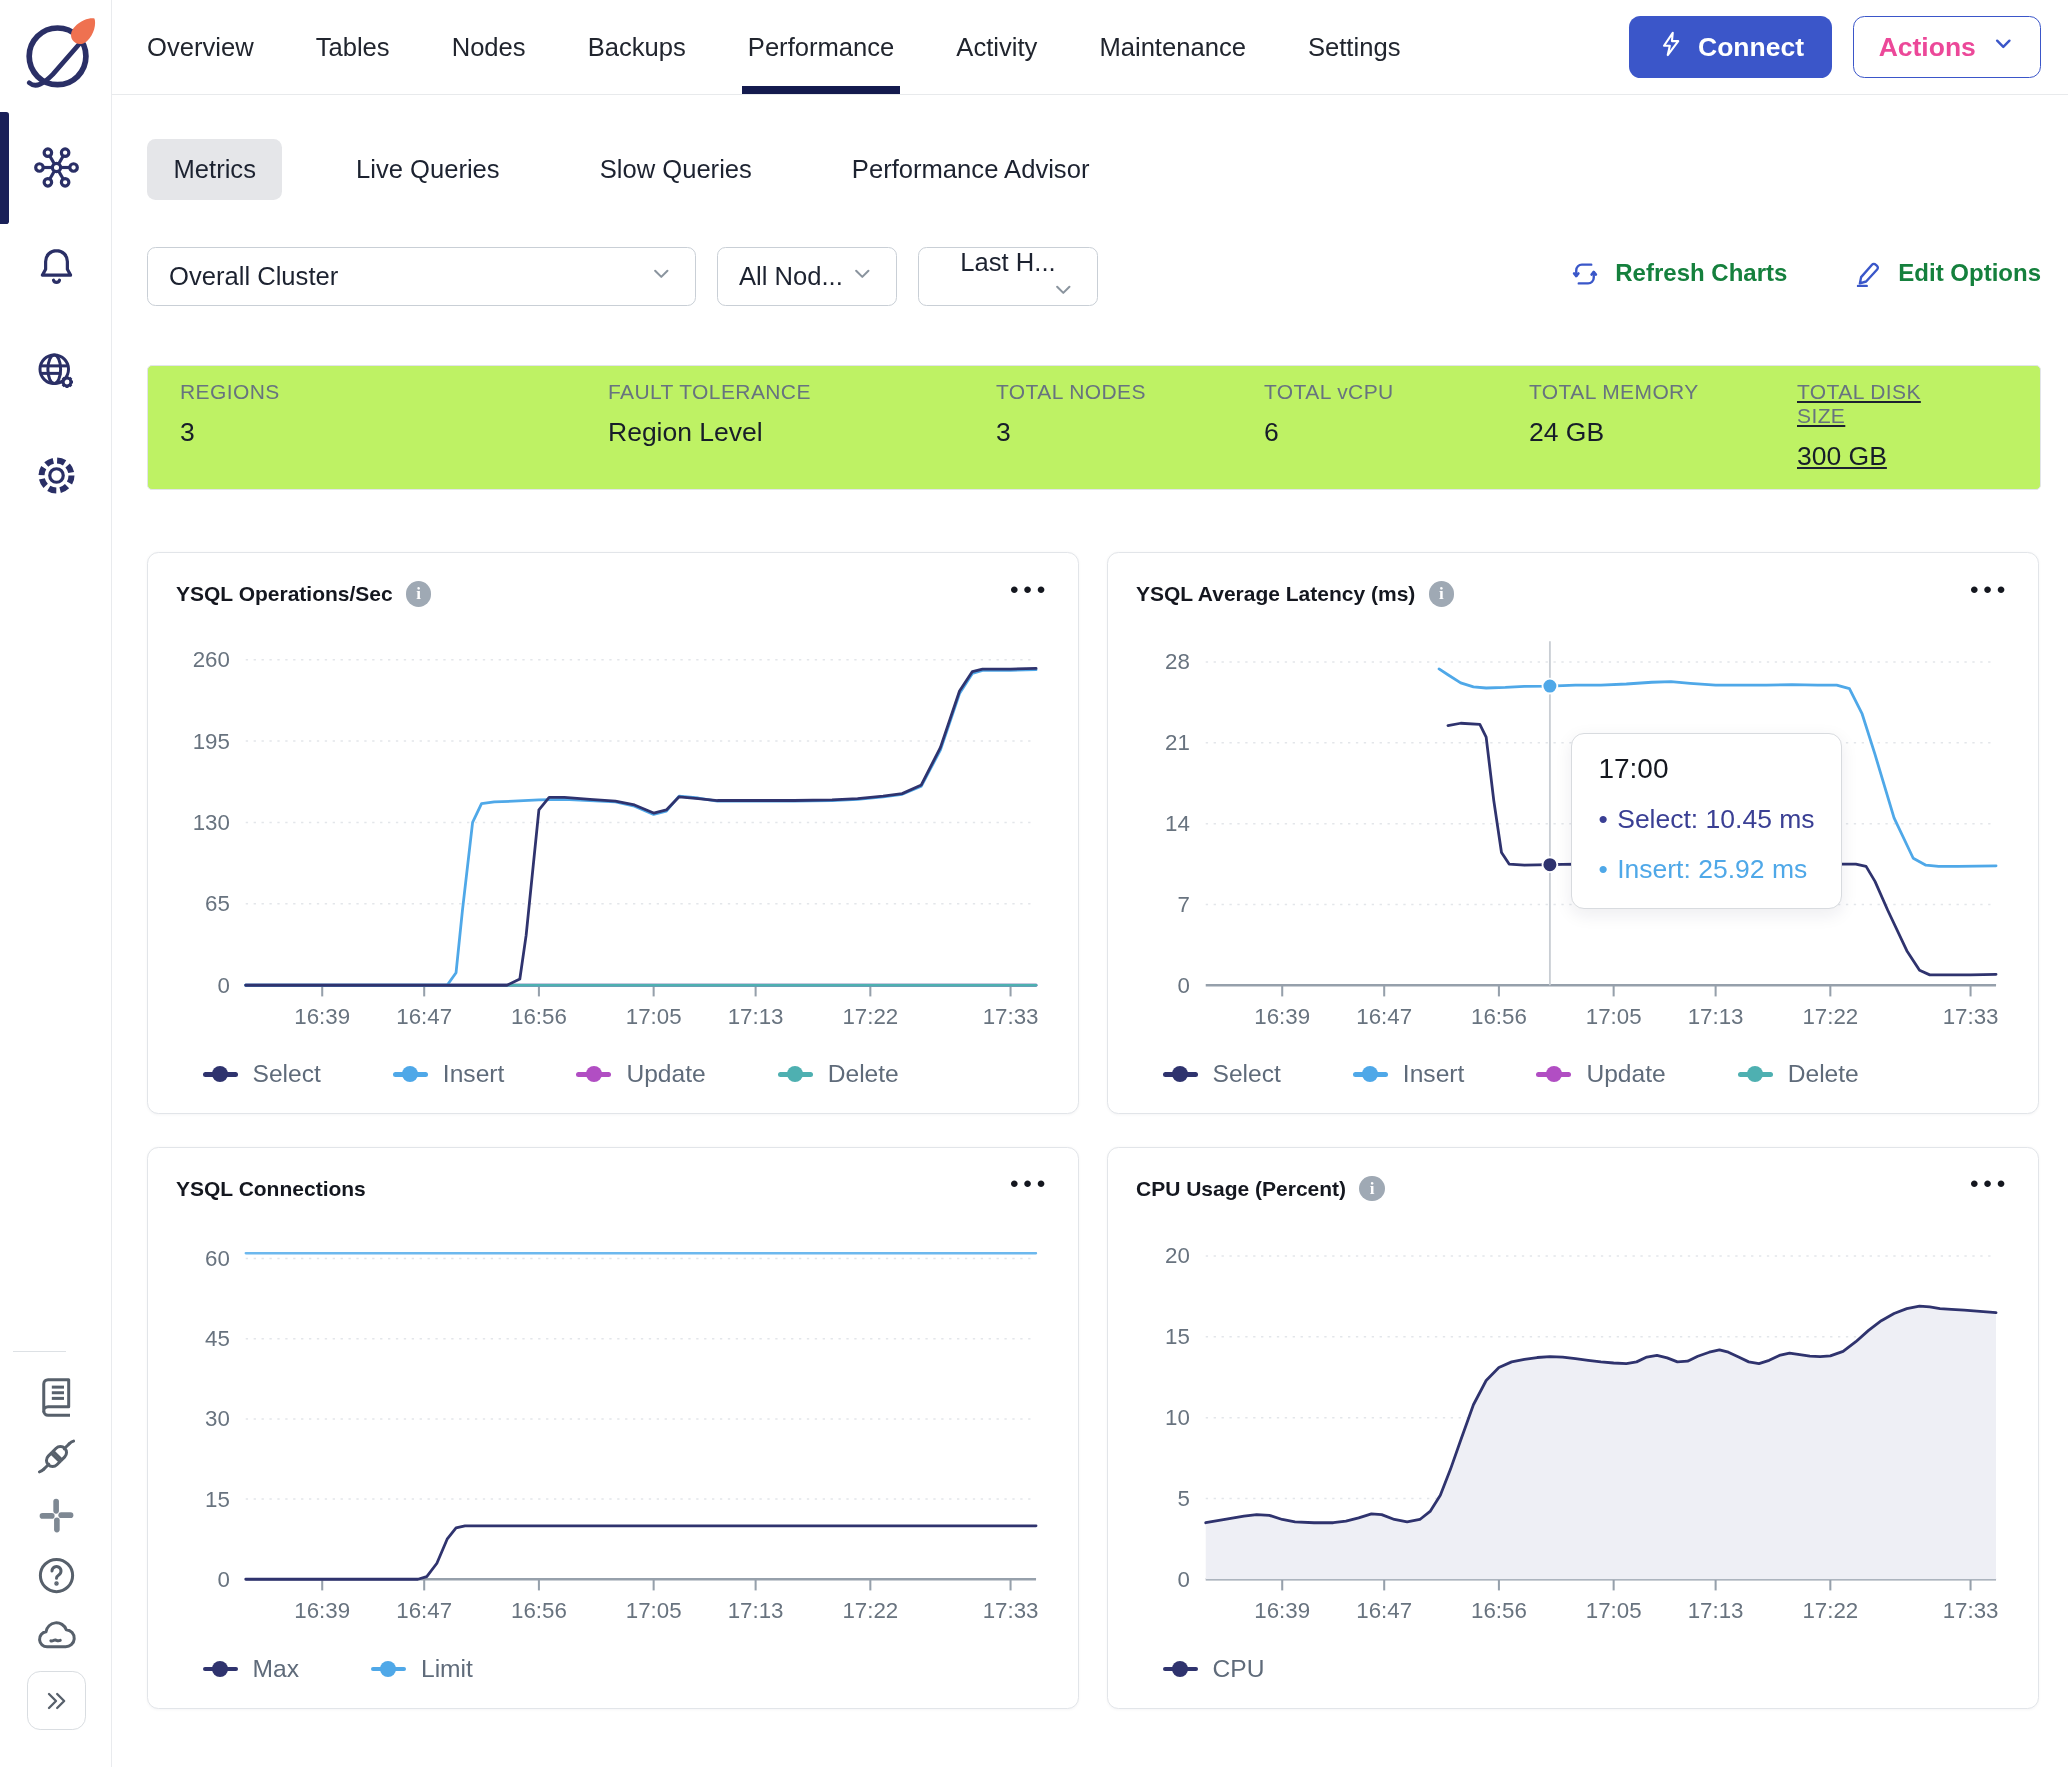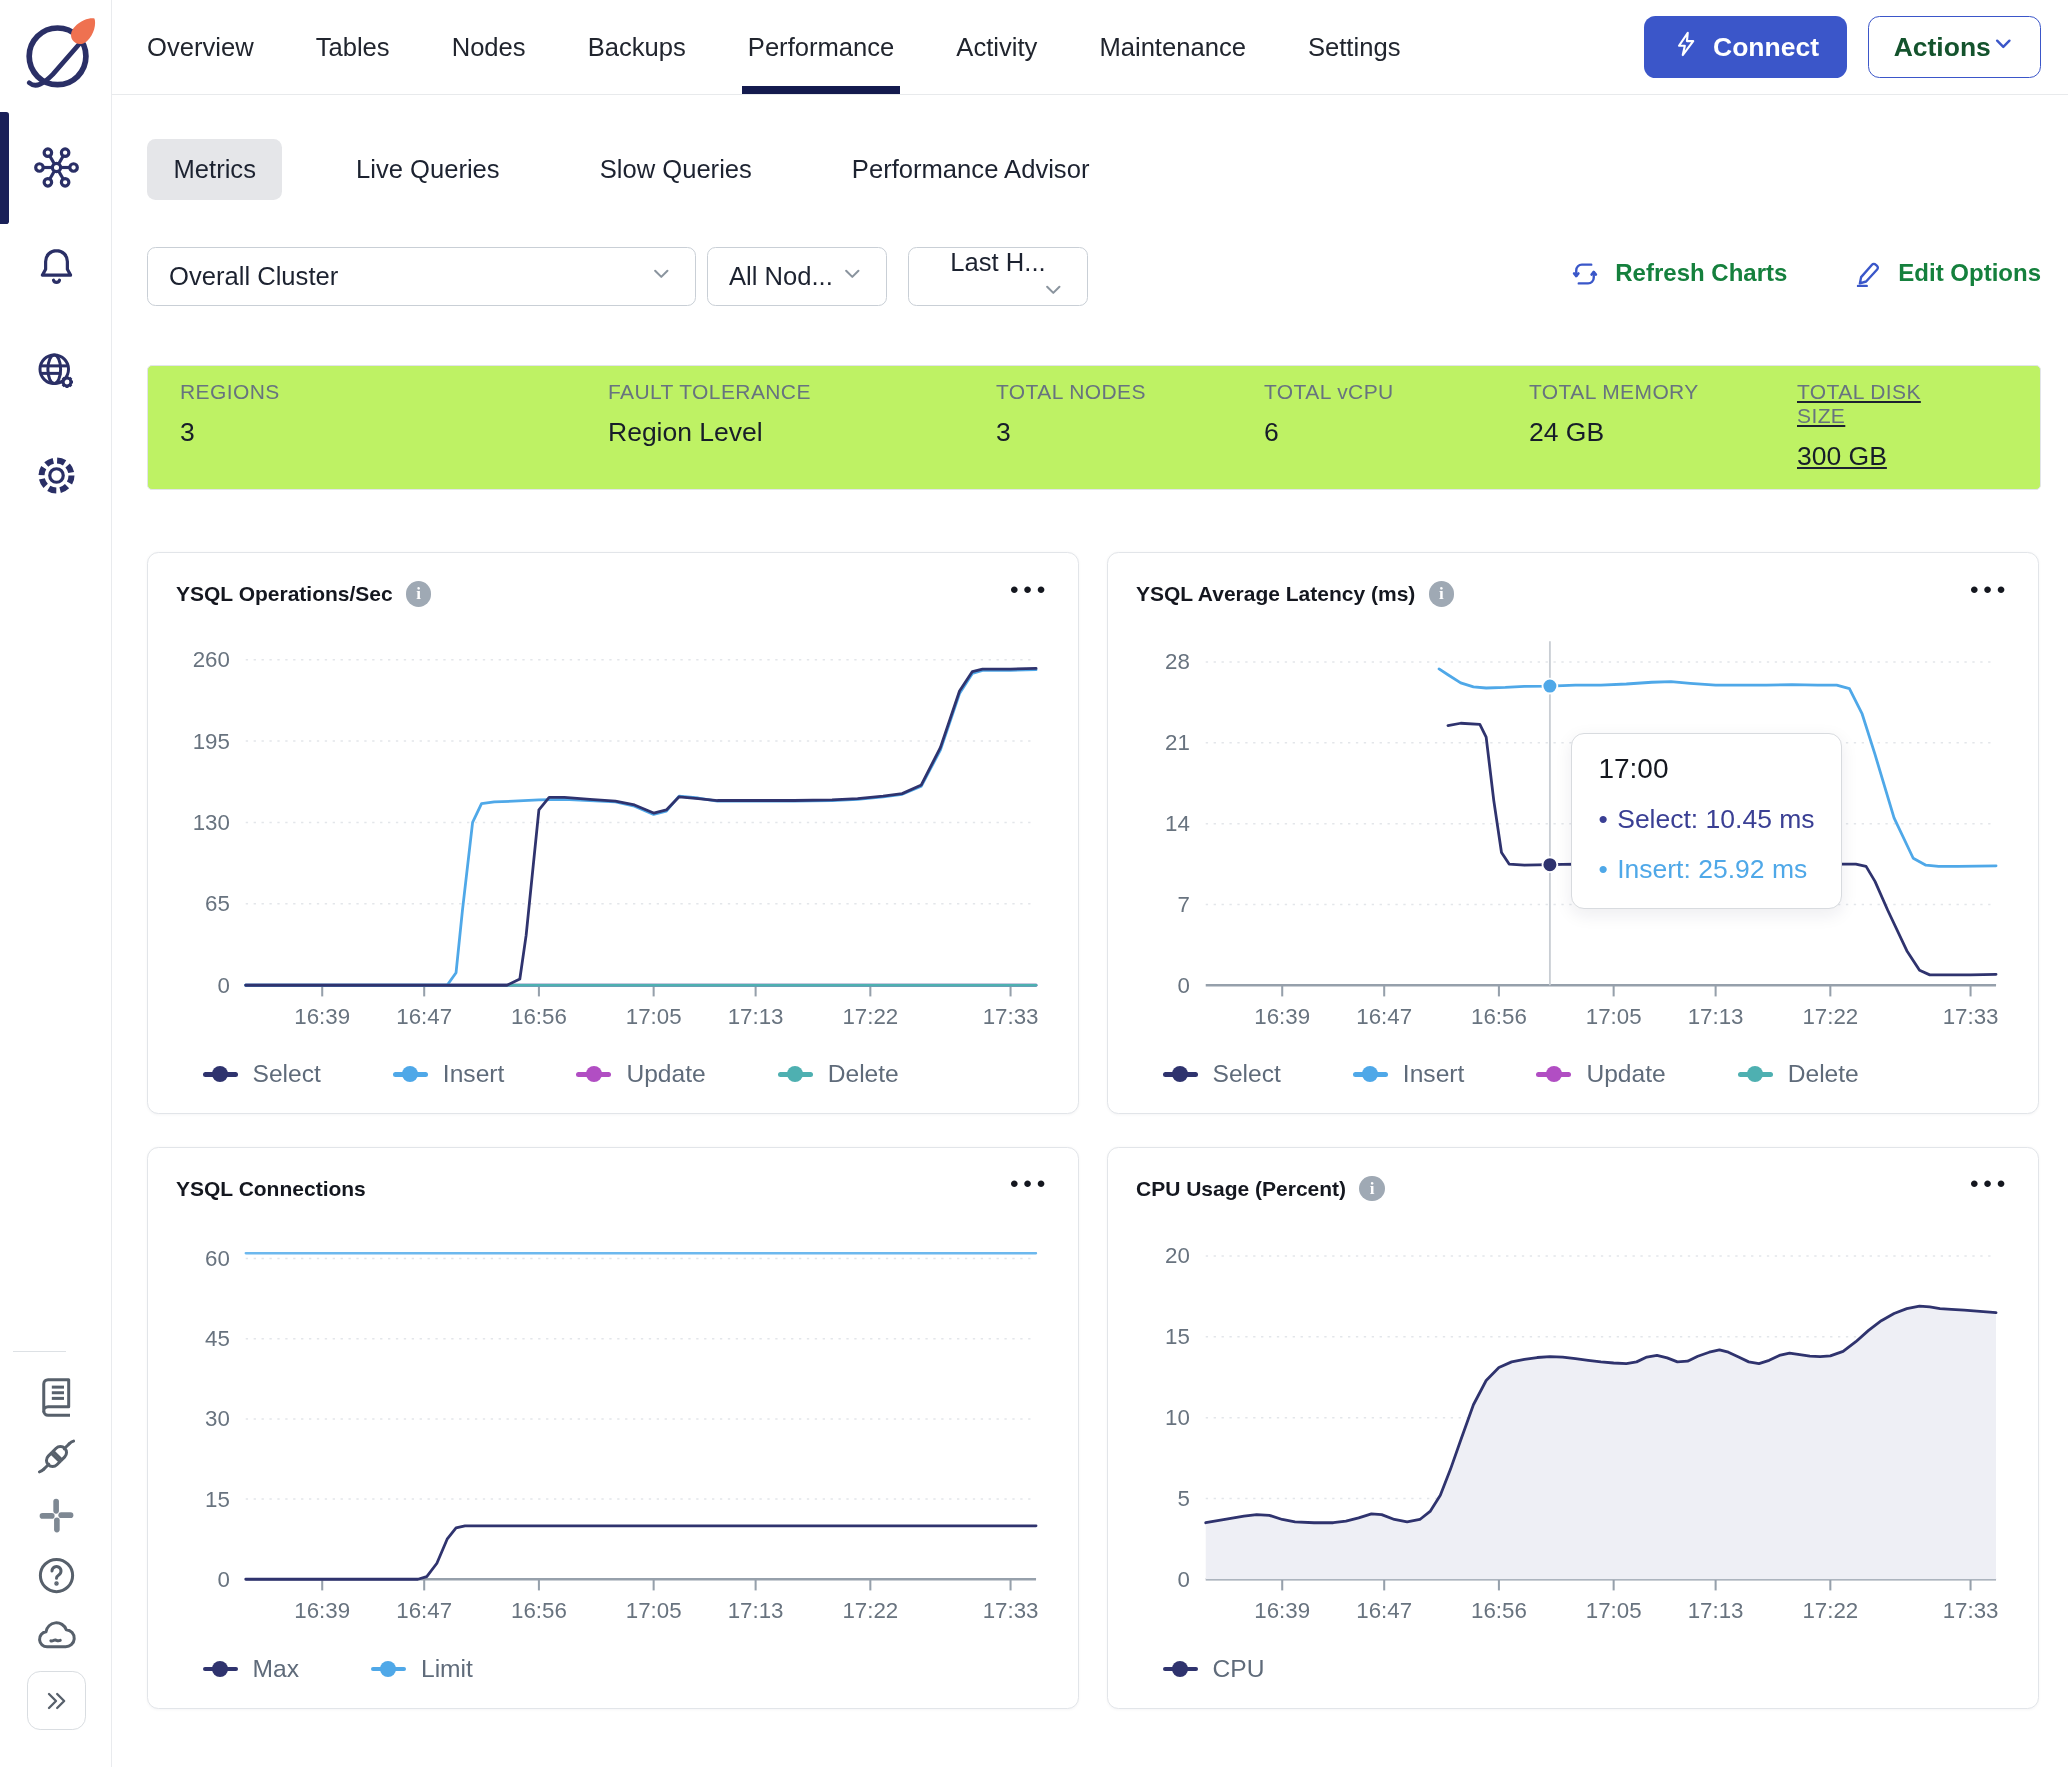--- a/index.html
+++ b/index.html
@@ -16,33 +16,33 @@
 
   
   .main { position:absolute; left:112px; top:0; width:1957px; height:1637px; }
   .header { height:95px; display:flex; align-items:center; padding:0 28px 0 35px; border-bottom:0.9px solid #E8EAEC; position:relative; }
   .nav-tabs { display:flex; gap:62px; height:100%; align-items:center; }
   .nav-tab { font-size:25.6px; color:#21252E; position:relative; height:100%; display:flex; align-items:center; cursor:pointer; white-space:nowrap; }
   .nav-tab.active { font-weight:500; }
   .nav-tab.active::after { content:""; position:absolute; left:-5.7px; right:-5.7px; bottom:0; height:7.6px; background:#141A4E; }
   .header-actions { margin-left:auto; display:flex; gap:21px; }
   .btn-connect { height:62px; padding:0 28px; background:#3B56C9; color:#fff; border:none; border-radius:11.4px; font-size:26.5px; font-weight:700; display:flex; align-items:center; gap:13.2px; cursor:pointer; font-family:inherit; }
-  .btn-actions { height:62px; padding:0 24.6px; background:#fff; color:#14532d; border:1.9px solid #3B56C9; border-radius:11.4px; font-size:26.5px; font-weight:700; display:flex; align-items:center; cursor:pointer; font-family:inherit; }
+  .btn-actions { height:62px; padding:0 24.6px; background:#fff; color:#ec4899; border:1.9px solid #3B56C9; border-radius:11.4px; font-size:26.5px; font-weight:700; display:flex; align-items:center; gap:15px; cursor:pointer; font-family:inherit; }
 
   
   .content { padding:44px 28px 0 35px; }
   .subtabs { display:flex; gap:47px; align-items:center; }
   .subtab { font-size:25.6px; color:#1C2230; padding:16px 26.5px; border-radius:8.5px; cursor:pointer; white-space:nowrap; }
   .subtab.active { background:#E5E6E9; }
 
   .filter-row { margin-top:47px; display:flex; align-items:center; }
   .dropdown { height:59px; border:1.4px solid #C9CFD6; border-radius:8.5px; display:flex; align-items:center; padding:0 21px; font-size:25.6px; color:#1C2230; cursor:pointer; background:#fff; }
   .dropdown .chev { margin-left:auto; }
   .dd-cluster { width:549px; }
-  .dd-nodes { width:180px; margin-left:11px; }
+  .dd-nodes { width:180px; margin-left:21px; }
   .dd-range { width:180px; margin-left:21px;flex-direction:column; }
   .toolbar { margin-left:auto; display:flex; gap:66px; }
   .tool-link { display:flex; align-items:flex-start; gap:15px; color:#15803d; font-size:24px; font-weight:700; cursor:pointer; }
 
   .stats { margin-top:59px; border:0.9px solid #E2E5E9; border-radius:5px; background:#bef264; display:flex; padding:14px 32px 17px; }
   .stat { padding-right:19px; }
   .stat-label { font-size:21px; color:#67737F; letter-spacing:0.4px; font-weight:500; }
   .stat-value { font-size:26.5px; color:#171D29; margin-top:13.2px; }
 
   .charts { margin-top:62px; display:flex; flex-wrap:wrap; gap:33px 28px; }

